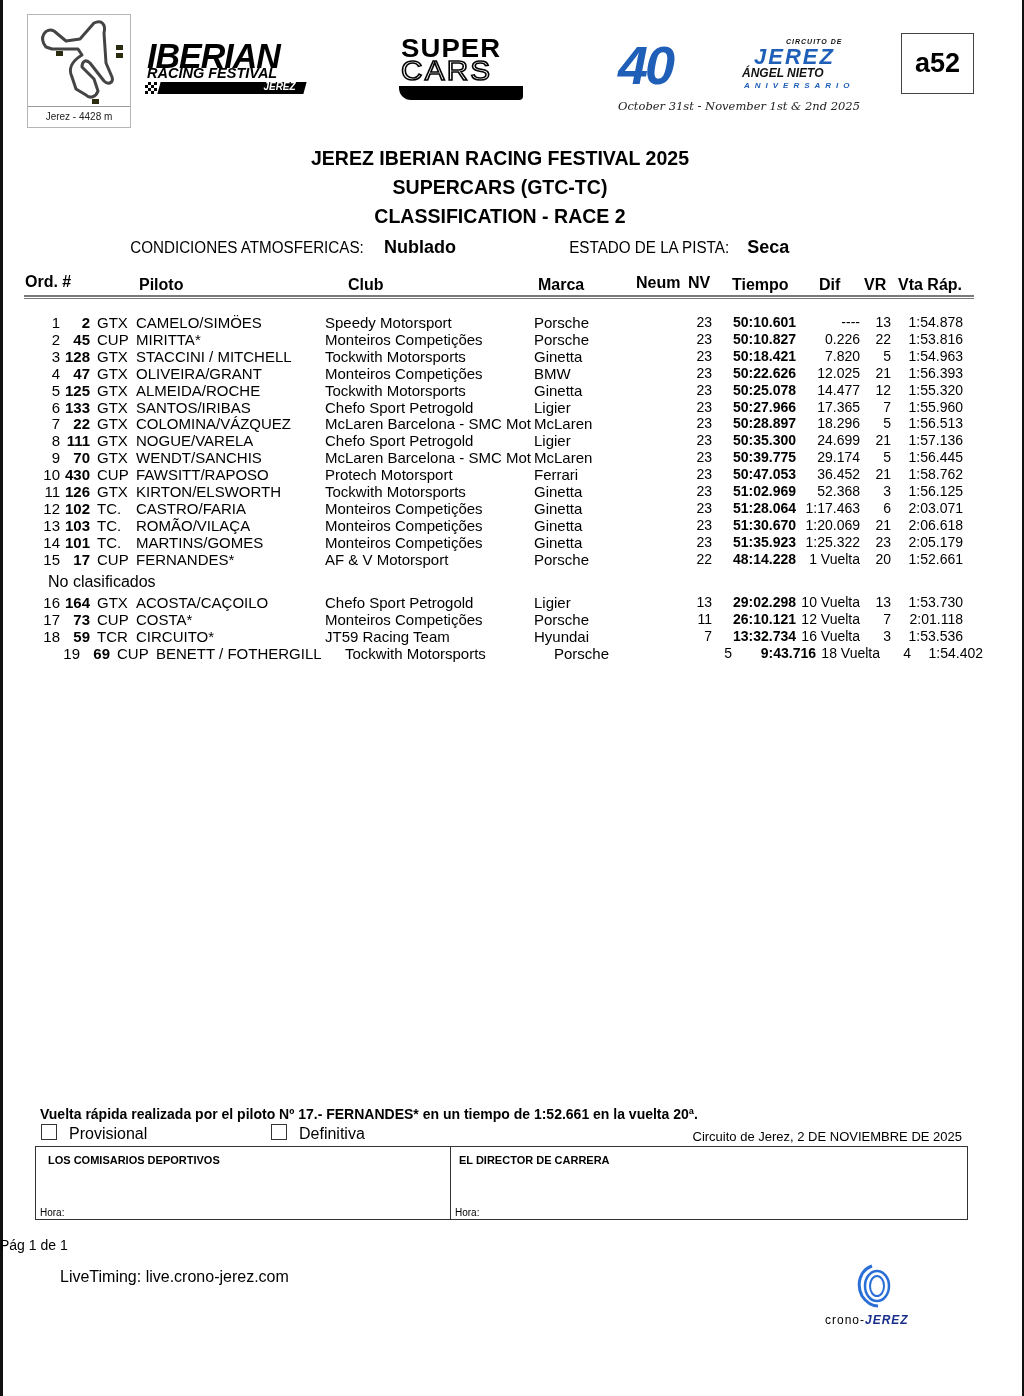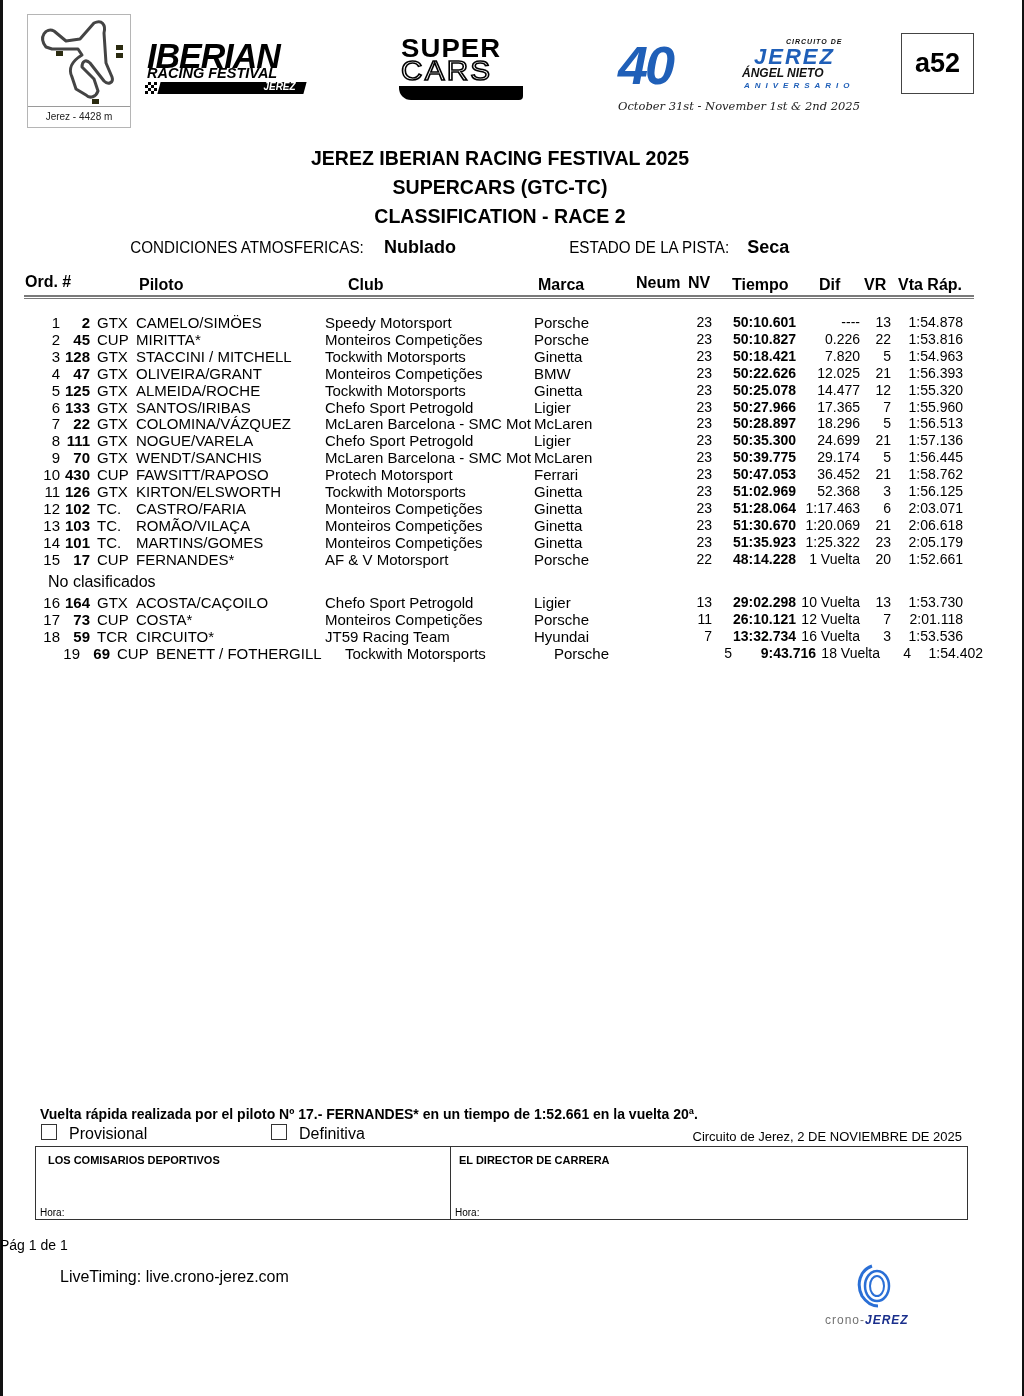--- a/index.html
+++ b/index.html
@@ -71,21 +71,21 @@
   .sig-table { position: absolute; left: 35px; top: 1146px; width: 931px; height: 72px; border: 1px solid #333; }
   .sig-cell { position: absolute; top: 0; height: 72px; }
   .sig-cell + .sig-cell { border-left: 1px solid #333; }
   .sig-title { position: absolute; left: 12px; top: 7px; font-size: 11px; font-weight: bold; white-space: nowrap; }
   .sig-hora { position: absolute; left: 4px; bottom: 1px; font-size: 10px; }
   .sig-pub { position: absolute; left: 2px; bottom: 3px; font-size: 9.5px; white-space: nowrap; }
   .pag { position: absolute; left: 0; width: 975px; top: 1237px; text-align: left; font-size: 14px; }
   .livetiming { position: absolute; left: 60px; top: 1249px; font-size: 16px; margin-top: 19px; }
   .crono { position: absolute; left: 822px; top: 1262px; width: 110px; height: 70px; }
   .crono-word { position: absolute; left: 3px; top: 51px; font-size: 12px; letter-spacing: 1px; white-space: nowrap; }
-  .crono-word .a { color: #737373; }
+  .crono-word .a { color: #000000; }
   .crono-word .b { color: #1a2f8c; font-weight: bold; font-style: italic; }
 </style>
 </head>
 <body>
 
 <div class="edge-left"></div>
 <div class="edge-right"></div>
 
 <div class="track-box">
   <svg width="94" height="88" viewBox="0 0 94 88">

